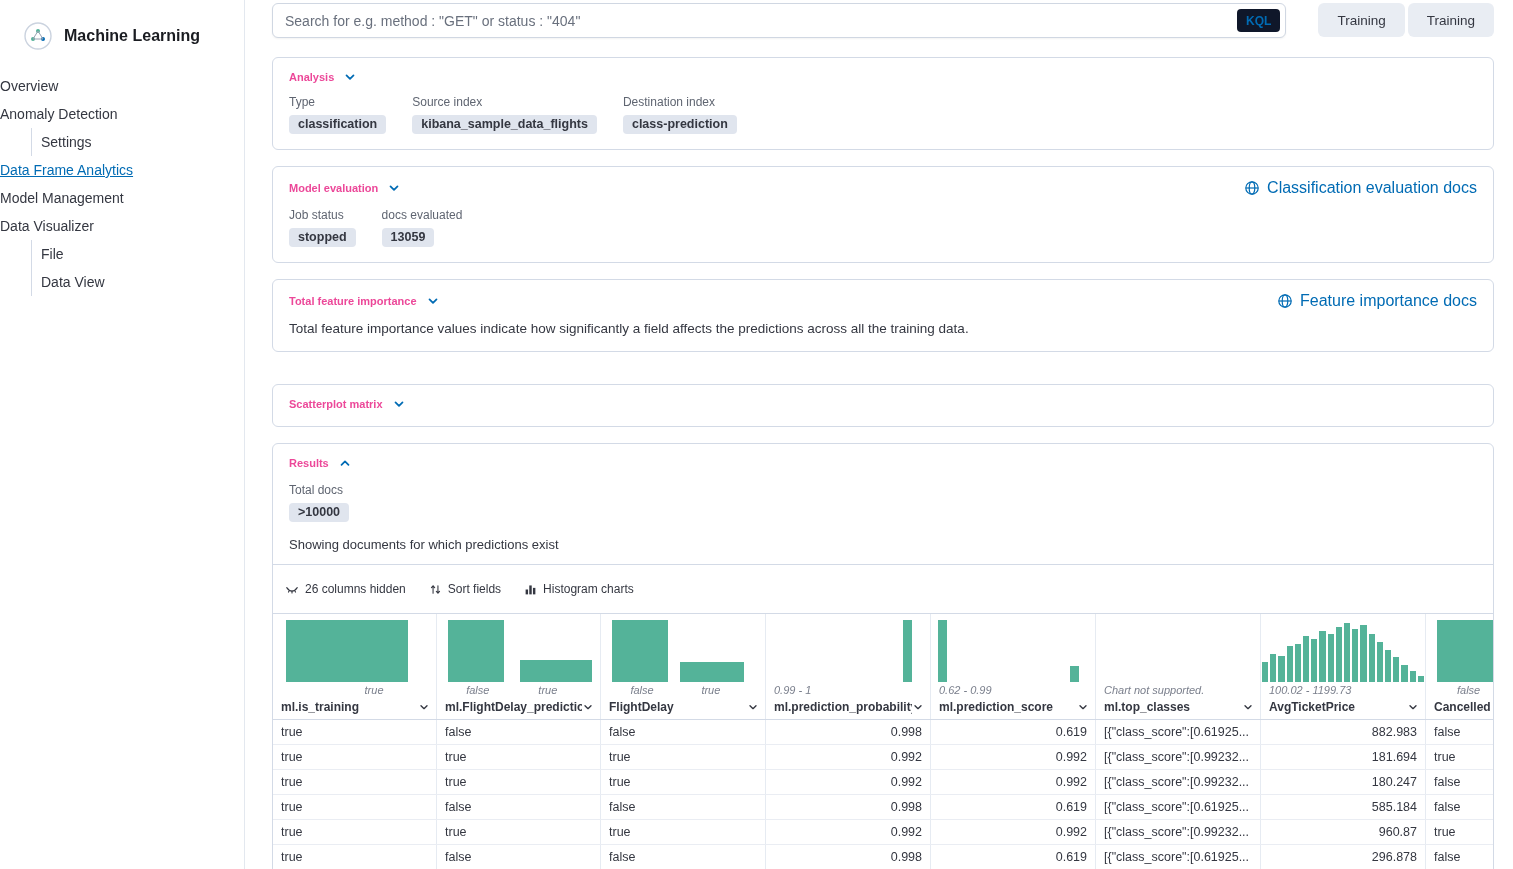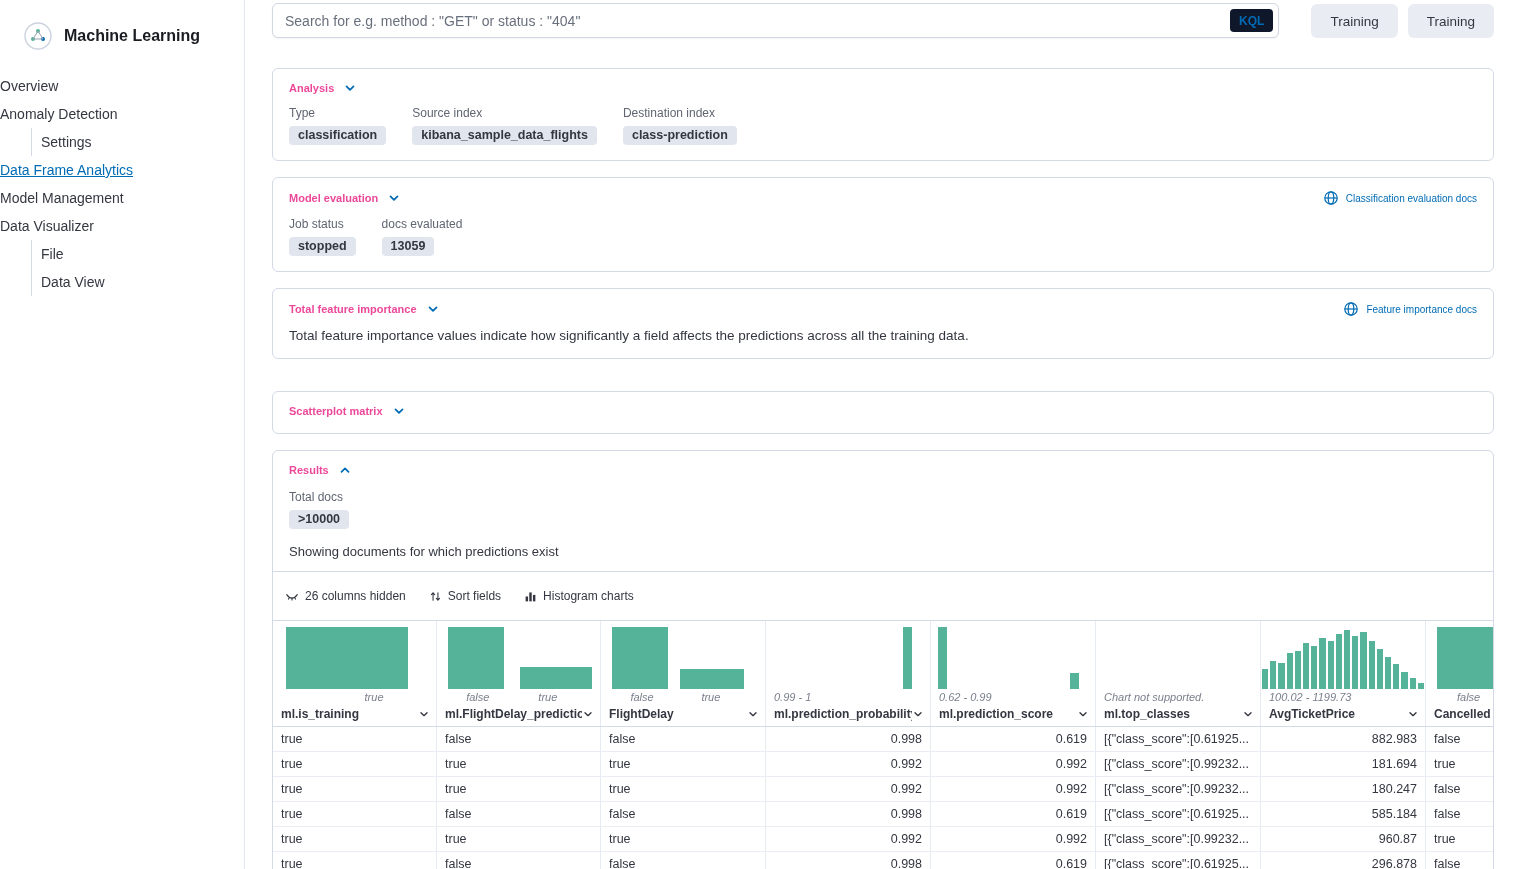--- a/index.html
+++ b/index.html
@@ -22,52 +22,52 @@
   .brand-title { font-size:16px; font-weight:700; color:#1a1c21; }
   .nav-item {
     display:block; height:28px; line-height:28px; font-size:14px; color:#343741;
     text-decoration:none; cursor:pointer; white-space:nowrap;
   }
   .nav-item.indent { margin-left:31px; padding-left:9px; border-left:1px solid #d3dae6; }
   .nav-item.active { color:#006BB4; font-weight:400; text-decoration:underline; }
 
   
   .main { margin-left:246px; padding:3px 19px 0 26px; }
-  .topbar { display:flex; align-items:flex-end; gap:32px; margin-bottom:30px; }
+  .topbar { display:flex; align-items:flex-start; gap:32px; margin-bottom:19px; }
   .searchwrap { position:relative; flex:1; }
   .search {
     width:100%; height:35px; border:1px solid #d0d7e2; border-radius:6px;
     padding:0 56px 0 12px; font-size:14px; color:#343741; background:#fff;
     box-shadow:0 1px 2px rgba(0,0,0,.05); outline:none;
     font-family:"Liberation Sans","DejaVu Sans",sans-serif;
   }
   .search::placeholder { color:#69707D; }
   .kql {
     position:absolute; right:6px; top:6px; height:23px; padding:0 9px;
     background:#0f172a; color:#006BB4; font-weight:700; font-size:12px;
     border:none; border-radius:4px; cursor:pointer;
     font-family:"Liberation Sans","DejaVu Sans",sans-serif;
   }
-  .btn-group { display:flex; gap:10px; }
+  .btn-group { display:flex; gap:3px; }
   .gbtn {
     height:34px; padding:0 19px; background:#e9edf3; border:none; border-radius:6px;
     font-size:13.5px; color:#343741; font-weight:500; cursor:pointer;
     font-family:"Liberation Sans","DejaVu Sans",sans-serif;
   }
 
   
   .panel {
     background:#fff; border:1px solid #d3dae6; border-radius:6px;
     padding:12px 16px 15px; margin-bottom:16px;
   }
   .panel.scatter { margin-top:32px; }
   .panel.results { padding:0; margin-bottom:0; border-bottom-left-radius:0; border-bottom-right-radius:0; }
   .panel-head { display:flex; justify-content:space-between; align-items:center; }
   .panel-title { display:flex; gap:9px; align-items:center; color:#ec4899; font-weight:600; font-size:11px; cursor:pointer; }
-  .doc-link { display:flex; gap:7px; align-items:center; color:#006BB4; font-weight:500; font-size:10px; text-decoration:none; cursor:pointer; }
+  .doc-link { display:flex; gap:7px; align-items:center; color:#006BB4; font-weight:500; font-size:16px; text-decoration:none; cursor:pointer; }
   .fields { display:flex; gap:26px; margin-top:11px; }
   .field-label { font-size:12px; color:#5f6571; margin-bottom:5px; }
   .badge {
     display:inline-block; background:#e0e5ee; color:#343741; font-weight:600;
     font-size:12.5px; line-height:13px; padding:3px 9px; border-radius:4px; white-space:nowrap;
   }
   .desc { margin-top:11px; font-size:13.5px; color:#343741; }
 
   
   .results-pad { padding:12px 16px 0; }

